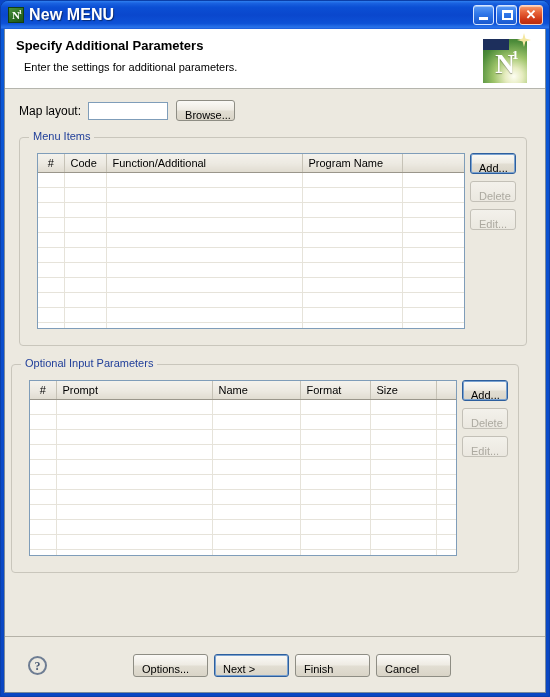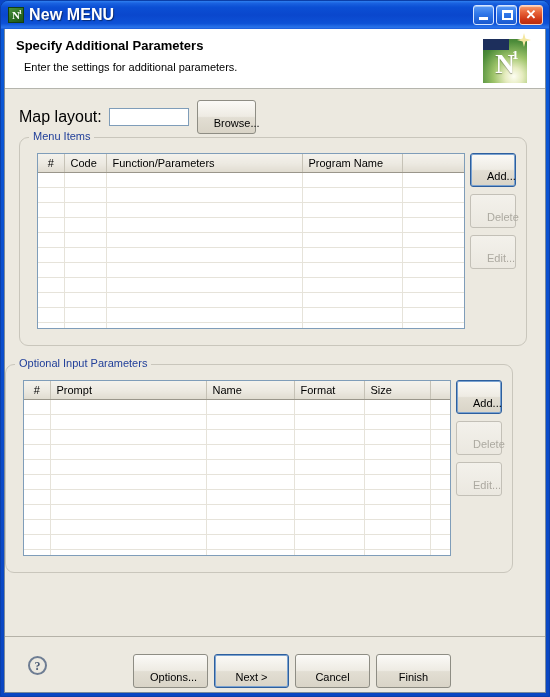--- a/index.html
+++ b/index.html
@@ -241,21 +241,21 @@
   }
 
   .row-maplayout {
     position: absolute;
     left: 14px;
     top: 11px;
     display: flex;
     align-items: center;
   }
   .lbl {
-    font-size: 16px;
+    font-size: 12px;
     color: #000000;
   }
   .text-input {
     width: 80px;
     height: 18px;
     box-sizing: border-box;
     margin-left: 7px;
     background: #ffffff;
     border: 1px solid #7f9db9;
     font-size: 11px;
@@ -265,23 +265,23 @@
     outline: none;
   }
   .btn {
     box-sizing: border-box;
     background: linear-gradient(180deg, #fbfaf7 0%, #eeebe3 48%, #e2ded3 52%, #d9d4c7 100%);
     border: 1px solid #8e8d84;
     border-radius: 3px;
     font-size: 11px;
     font-family: "Liberation Sans", sans-serif;
     color: #000000;
-    text-align: center;
+    text-align: left;
     cursor: default;
-    padding: 16px;
+    padding: 8px;
   }
   .btn.disabled {
     color: #aca9a0;
     border-color: #c3c0b7;
     background: linear-gradient(180deg, #f3f1eb 0%, #ebe8e0 100%);
   }
   .btn.default {
     border: 1px solid #2d5f9e;
     box-shadow: 0 0 0 1px #7aa2d0 inset;
   }
@@ -289,41 +289,41 @@
     height: 21px;
     width: 59px;
     margin-left: 8px;
   }
 
   
   .groupbox {
     position: absolute;
     box-sizing: border-box;
     border: 1px solid #c9c6bc;
-    border-radius: 9px;
+    border-radius: 4px;
   }
   .groupbox > .gb-title {
     position: absolute;
     left: 9px;
     top: -8px;
     background: #ece9e0;
     padding: 0 4px;
     font-size: 11px;
     color: #22409a;
     white-space: nowrap;
   }
 
   #gb-menu-items {
     left: 14px;
     top: 48px;
     width: 508px;
     height: 209px;
   }
   #gb-optional {
-    left: 0;
+    left: 6px;
     top: 275px;
     width: 508px;
     height: 209px;
     text-decoration: underline;
   }
 
   
   .table-wrap {
     position: absolute;
     left: 17px;
@@ -496,21 +496,21 @@
               <col class="cw-mi-num">
                 <col class="cw-mi-code">
                 <col class="cw-mi-func">
                 <col class="cw-mi-prog">
                 <col class="cw-mi-extra">
             </colgroup>
             <thead>
               <tr>
                 <th class="c-num">#</th>
                 <th>Code</th>
-                <th>Function/Parameters</th>
+                <th>Function/Additional</th>
                 <th>Program Name</th>
                 <th class="last"></th>
               </tr>
             </thead>
             <tbody id="mi-body">
                 <tr>
                   <td>&nbsp;</td>
                   <td>&nbsp;</td>
                   <td>&nbsp;</td>
                   <td>&nbsp;</td>
@@ -721,19 +721,19 @@
       </div>
 
     </div>
 
     <div class="button-bar">
       <div class="sep-line"></div>
       <div class="help-icon">?</div>
       <div class="bottom-buttons" id="footer-buttons">
           <button class="btn">Options...</button>
           <button class="btn default">Next &gt;</button>
+          <button class="btn">Finish</button>
           <button class="btn">Cancel</button>
-          <button class="btn">Finish</button>
         </div>
     </div>
 
   </div>
 </div>
 
 </body></html>

